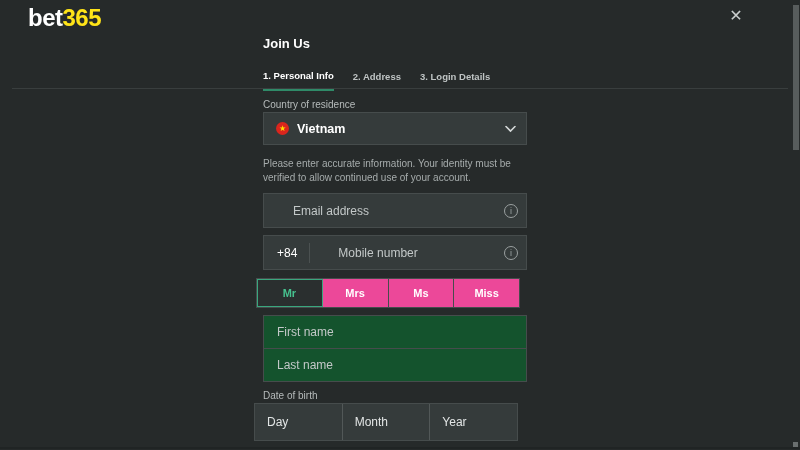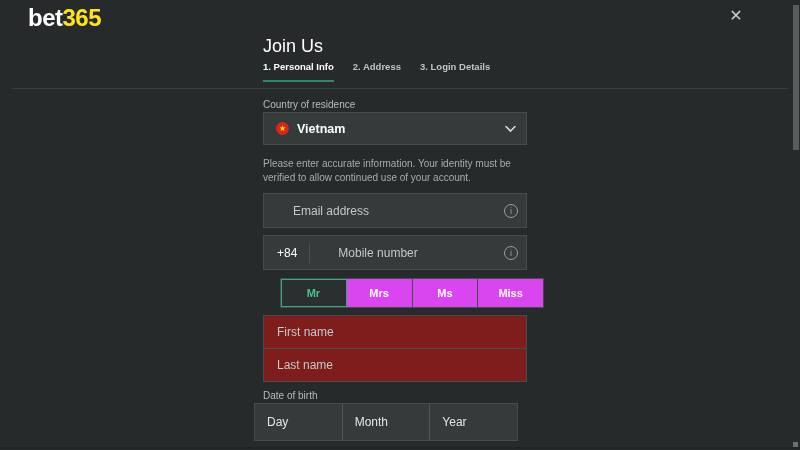--- a/index.html
+++ b/index.html
@@ -17,22 +17,22 @@
   .logo .l365 { color:#ffe418; }
   .close-btn { position:absolute; left:727px; top:7px; width:18px; height:18px; color:#c9cdcd;
     font-size:16px; line-height:18px; text-align:center; cursor:pointer; }
 
   
   .scrollbar-track { position:absolute; right:0; top:0; width:8px; height:450px; }
   .scrollbar-thumb { position:absolute; right:1px; top:5px; width:6px; height:145px; background:#575c5c; }
   .scroll-corner { position:absolute; right:2px; bottom:3px; width:5px; height:5px; background:#6a6f6f; }
 
   
-  .page-title { position:absolute; left:263px; top:36px; font-size:18px; font-weight:normal; color:#fff; }
-  .tabs { position:absolute; left:263px; top:61px; display:flex; gap:19px; }
+  .page-title { position:absolute; left:263px; top:36px; font-size:13px; font-weight:bold; color:#fff; }
+  .tabs { position:absolute; left:263px; top:70px; display:flex; gap:19px;align-items:center; }
   .tab { font-size:9.5px; font-weight:bold; color:#bfc4c4; padding-bottom:8px; cursor:pointer; white-space:nowrap; }
   .tab.active { color:#fff; border-bottom:2px solid #2f8a68; }
   .rule { position:absolute; left:12px; top:88px; width:776px; height:1px; background:#393e3e; }
   .bottom-rule { position:absolute; left:0; top:447px; width:800px; height:2px; background:#202424; }
 
   
   .field-label { position:absolute; left:263px; font-size:10px; color:#b6bbbb; }
   .box {
     position:absolute; left:263px; width:264px;
     background:#353b3b; border:1px solid #464c4c;
@@ -55,30 +55,30 @@
   .info-icon {
     position:absolute; right:8px; top:50%; transform:translateY(-50%);
     width:14px; height:14px; border:1px solid #9aa0a0; border-radius:50%;
     color:#9aa0a0; font-size:9px; line-height:12px; text-align:center; font-style:normal;
   }
   .prefix { font-size:12px; color:#fff; padding:0 12px 0 13px; flex:0 0 auto; }
   .vdiv { width:1px; height:20px; background:#4b5151; flex:0 0 auto; }
   .mobile-input { padding-left:12px !important; }
 
   
-  .segments { position:absolute; left:280px; top:278px; width:264px; height:30px;
-    display:flex; background:#d946ef; border:1px solid #464c4c; }
+  .segments { position:absolute; left:256px; top:278px; width:264px; height:30px;
+    display:flex; background:#ec4899; border:1px solid #464c4c; }
   .segment { flex:1; display:flex; align-items:center; justify-content:center;
     font-size:11px; font-weight:bold; color:#fff; cursor:pointer; border-right:1px solid #464c4c; }
   .segment:last-child { border-right:none; }
   .segment.selected { background:#2a2f2f; color:#46c28f; outline:1.5px solid #3aa77e; outline-offset:-1.5px; }
 
   
   .names { position:absolute; left:263px; top:315px; width:264px; height:67px;
-    background:#7f1d1d; border:1px solid #464c4c; display:flex; flex-direction:column; }
+    background:#14532d; border:1px solid #464c4c; display:flex; flex-direction:column; }
   .names .row { flex:1; display:flex; align-items:center; }
   .names .hdiv { height:1px; background:#464c4c; }
   .names input { width:100%; height:100%; background:transparent; border:none; outline:none;
     color:#fff; font-size:12px; font-family:"Liberation Sans", sans-serif; padding-left:13px; }
   .names input::placeholder { color:#c3c8c8; opacity:1; }
 
   
   .dob-row { position:absolute; left:254px; top:403px; width:264px; height:38px;
     background:#353b3b; border:1px solid #464c4c; display:flex; }
   .dob-cell { flex:1; display:flex; align-items:center; padding-left:12px;

